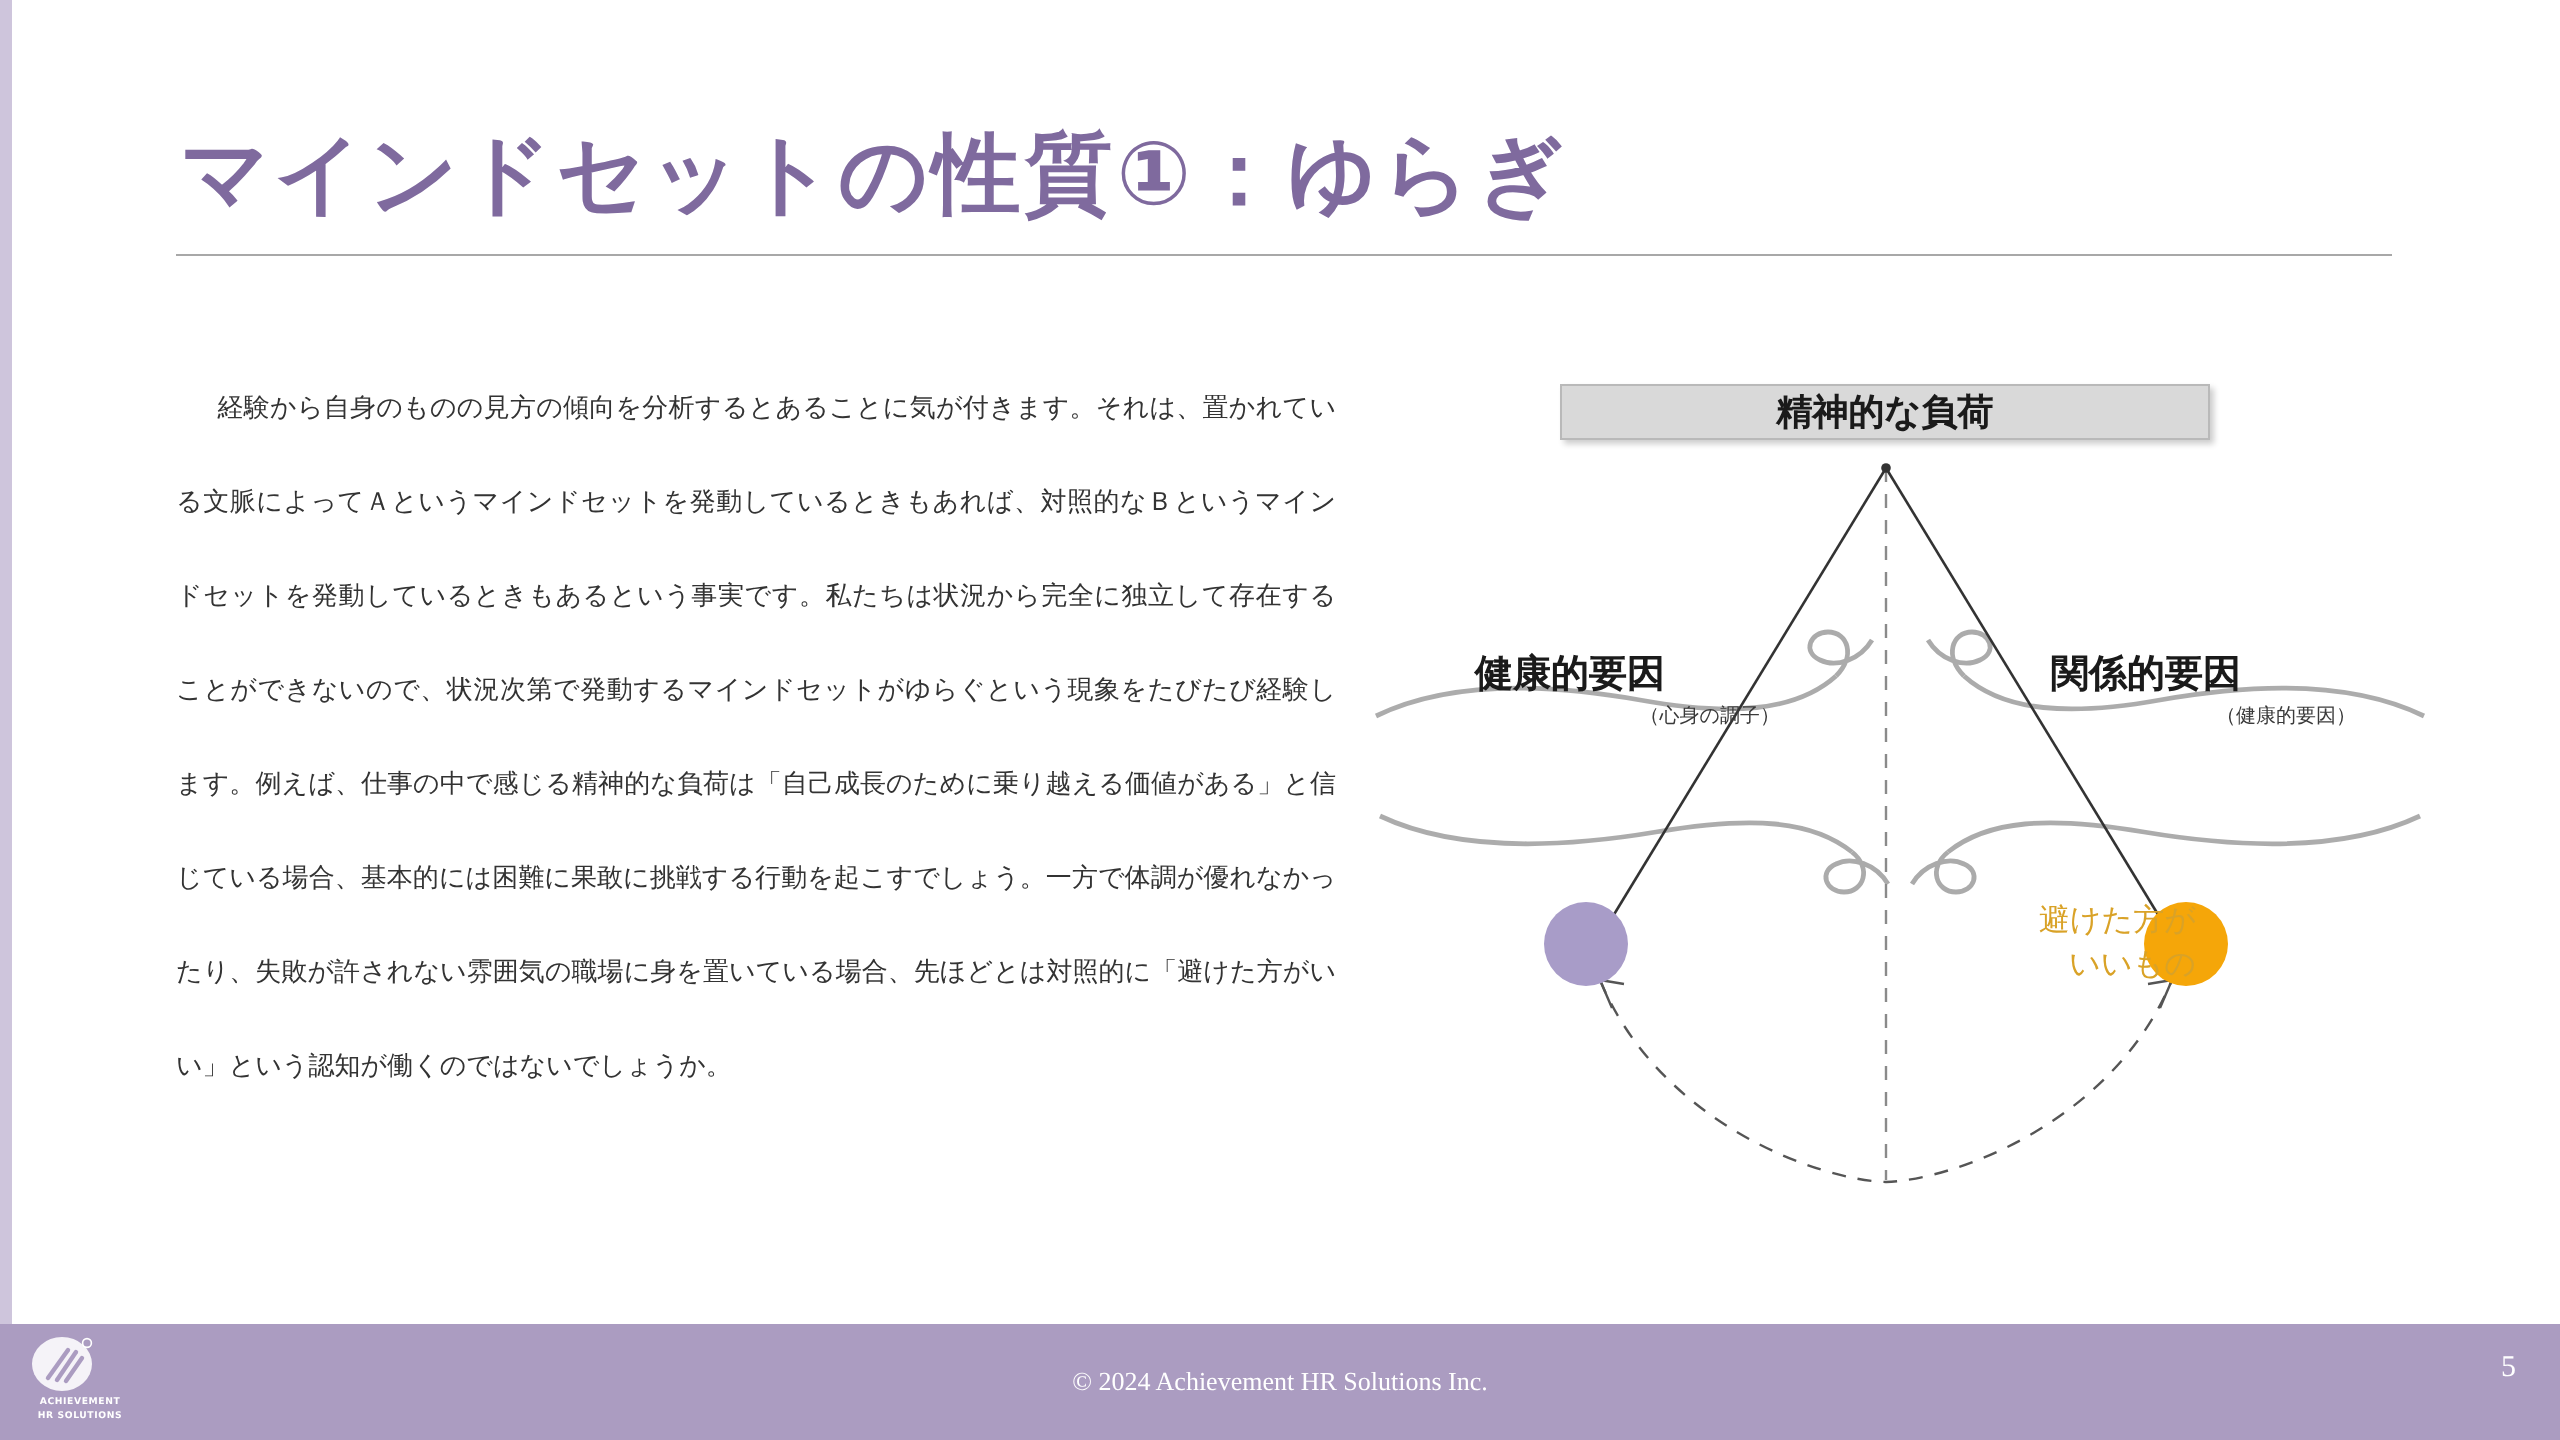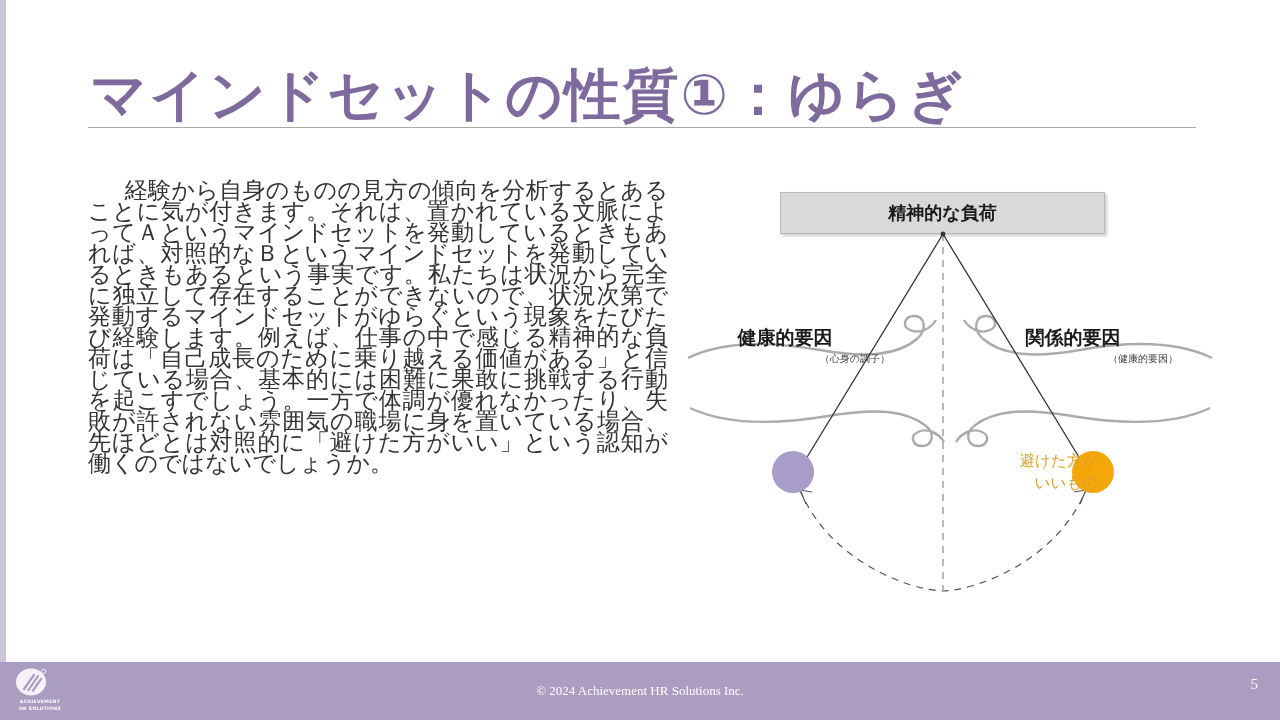--- a/index.html
+++ b/index.html
@@ -26,21 +26,21 @@
     width: 6px; height: 720px;
     background: #a595bf;
     opacity: 0.55;
   }
 
   
   .title {
     position: absolute;
     left: 90px;
     top: 58px;
-    font-size: 56px;
+    font-size: 44px;
     font-weight: 700;
     letter-spacing: 2px;
     color: #7f6a9e;
     font-family: "DejaVu Sans", "Liberation Sans", sans-serif;
     white-space: nowrap;
   }
 
   .title-rule {
     position: absolute;
     left: 88px;
@@ -49,22 +49,22 @@
     height: 1px;
     background: #a8a8a8;
   }
 
   
   .body-text {
     position: absolute;
     left: 88px;
     top: 180px;
     width: 580px;
-    font-size: 23px;
-    line-height: 21px;
+    font-size: 13px;
+    line-height: 47px;
     color: #333333;
     text-align: justify;
     text-justify: inter-ideograph;
     font-family: "Liberation Serif", "DejaVu Serif", serif;
   }
   .body-text p { margin: 0; }
   .indent { text-indent: 1.6em; }
   .hl { color: #7f6a9e; font-weight: 700; }
 
   
@@ -74,21 +74,21 @@
     top: 170px;
     width: 540px;
     height: 440px;
   }
 
   .load-box {
     position: absolute;
     left: 100px;
     top: 22px;
     width: 325px;
-    height: 42px;
+    height: 28px;
     background: #d9d9d9;
     border: 1px solid #b9b9b9;
     box-shadow: 2px 2px 3px rgba(0,0,0,0.20);
     display: flex;
     align-items: center;
     justify-content: center;
     font-family: "DejaVu Sans", "Liberation Sans", sans-serif;
     font-size: 18px;
     font-weight: 700;
     color: #1a1a1a;

